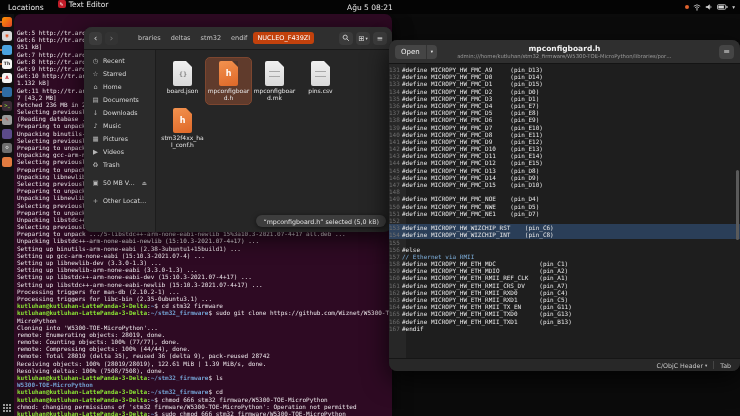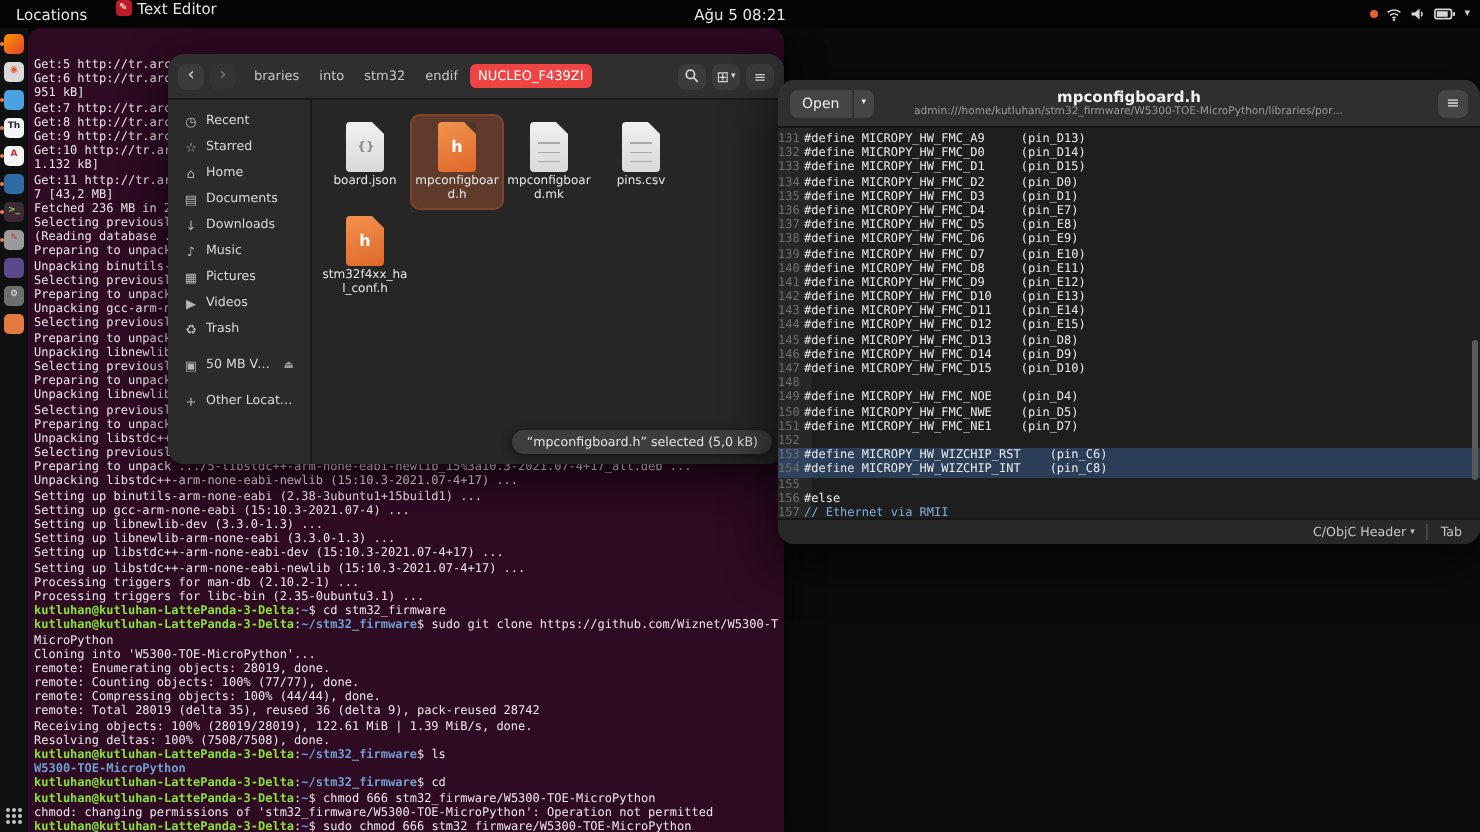--- a/index.html
+++ b/index.html
@@ -33,23 +33,23 @@
   .tl{white-space:pre;height:7.2px;overflow:hidden}
   .c-w{color:#eae4e8}
   .c-g{color:#8ae234;font-weight:bold}
   .c-b{color:#729fcf;font-weight:bold}
 
   
   #files{position:absolute;left:84px;top:27px;width:308px;height:205px;background:#262626;border-radius:8px;box-shadow:0 6px 22px rgba(0,0,0,.7);z-index:10;overflow:hidden}
   .f-header{height:23px;background:#2f2f2f;border-bottom:1px solid #191919;display:flex;align-items:center;padding:0 5px;gap:3px}
   .nav-btn{width:13px;height:13px;border-radius:4px;color:#d6d6d6;font-size:9px;line-height:1;display:flex;align-items:center;justify-content:center;background:#3b3b3b;flex:none}
   .nav-btn.dim{opacity:.45}
-  .pathbar{display:flex;align-items:center;gap:2px;flex:1;margin-left:2px;overflow:hidden}
+  .pathbar{display:flex;align-items:center;gap:2px;flex:1;margin-left:13px;overflow:hidden}
   .crumb{font-size:6.5px;color:#c6c6c6;padding:2px 4px;border-radius:3px;white-space:nowrap}
-  .crumb.cur{background:#ef4444;color:#fff}
+  .crumb.cur{background:#c2410c;color:#fff}
   .hdr-ico{width:14px;height:13px;border-radius:4px;background:#3b3b3b;color:#d6d6d6;font-size:7.5px;display:flex;align-items:center;justify-content:center;gap:1px;flex:none}
   .hdr-ico .mini{font-size:4.5px}
   .f-body{position:absolute;top:23px;bottom:0;left:0;right:0;display:flex}
   .f-side{width:72px;background:#2b2b2b;border-right:1px solid #1c1c1c;padding-top:4px;flex:none}
   .side-row{display:flex;align-items:center;gap:4px;height:13px;padding:0 5px;color:#d8d8d8;font-size:6.3px;border-radius:4px;margin:0 3px;white-space:nowrap;overflow:hidden}
   .side-row.side-sec{margin-top:5px}
   .side-ico{width:7px;text-align:center;font-size:6.5px;color:#b5b5b5;flex:none}
   .side-label{overflow:hidden;text-overflow:ellipsis}
   .side-eject{margin-left:auto;font-size:5.5px;color:#9a9a9a}
   .f-main{flex:1;position:relative;padding:8px 4px;display:flex;gap:1px;flex-wrap:wrap;align-content:flex-start}
@@ -60,21 +60,21 @@
   .fcell.sel .ficon::after{border-color:#4c352c #4c352c transparent transparent}
   .k-h{background:linear-gradient(160deg,#f2924f,#df6828)}
   .k-json,.k-txt,.k-csv{background:linear-gradient(#f0f0f0,#d9d9d9)}
   .k-txt,.k-csv{background-image:repeating-linear-gradient(#0000 0 4px,#a8a8a8 4px 4.8px),linear-gradient(#f0f0f0,#d9d9d9);background-size:11px 14px,100% 100%;background-position:4px 6px,0 0;background-repeat:no-repeat,no-repeat}
   .fglyph{font-size:8px;font-weight:bold;color:#fff;line-height:1}
   .g-json{color:#8a8a8a;font-size:6px;letter-spacing:-1px}
   .flabel{font-size:6px;color:#e6e6e6;text-align:center;line-height:6.6px;word-break:break-all;max-width:45px}
   .toast{position:absolute;right:6px;bottom:5px;background:#3d3d3d;color:#e2e2e2;font-size:6.3px;padding:2.5px 7px;border-radius:7px;box-shadow:0 1px 5px rgba(0,0,0,.55);z-index:3}
 
   
-  #editor{position:absolute;left:389px;top:40px;width:351px;height:232px;background:#1e1e1e;border-radius:8px;box-shadow:0 8px 26px rgba(0,0,0,.75);z-index:20;overflow:hidden}
+  #editor{position:absolute;left:389px;top:40px;width:351px;height:331px;background:#1e1e1e;border-radius:8px;box-shadow:0 8px 26px rgba(0,0,0,.75);z-index:20;overflow:hidden}
   .e-header{height:24px;background:#2f2f2f;border-bottom:1px solid #141414;display:flex;align-items:center;padding:0 6px;position:relative}
   .open-btn{display:flex;height:14px;border-radius:4px;overflow:hidden;background:#454545;color:#eee;font-size:7px;flex:none}
   .open-main{padding:0 6px;display:flex;align-items:center}
   .open-caret{padding:0 4px;border-left:1px solid #333;display:flex;align-items:center;font-size:4.5px}
   .e-titlebox{position:absolute;left:50%;transform:translateX(-50%);text-align:center;max-width:215px}
   .e-title{font-size:7.5px;font-weight:bold;color:#f2f2f2;line-height:9px}
   .e-sub{font-size:5.3px;color:#9a9a9a;white-space:nowrap;overflow:hidden;text-overflow:ellipsis}
   .menu-btn{margin-left:auto;width:15px;height:14px;border-radius:4px;background:#454545;color:#ddd;font-size:8px;display:flex;align-items:center;justify-content:center;flex:none}
   .e-code{position:absolute;top:24px;bottom:13px;left:0;right:0;overflow:hidden;font-family:"DejaVu Sans Mono",monospace;font-size:6px;line-height:7.2px;padding-top:2px;background:linear-gradient(90deg,#272727 0,#272727 17px,#1e1e1e 17px)}
   .eline{display:flex;height:7.2px;white-space:pre}
@@ -208,21 +208,21 @@
         <div class="tl"><span class="c-g">kutluhan@kutluhan-LattePanda-3-Delta</span><span class="c-w">:</span><span class="c-b">~</span><span class="c-w">$ sudo chmod 666 stm32_firmware/W5300-TOE-MicroPython</span></div>
       </div>
   </section>
 
   <section id="files">
     <div class="f-header">
       <div class="nav-btn">‹</div>
       <div class="nav-btn dim">›</div>
       <div class="pathbar" id="pathbar">
           <span class="crumb">braries</span>
-          <span class="crumb">into</span>
+          <span class="crumb">deltas</span>
           <span class="crumb">stm32</span>
           <span class="crumb">endif</span>
           <span class="crumb cur">NUCLEO_F439ZI</span>
         </div>
       <div class="hdr-ico">
         <svg width="8" height="8" viewBox="0 0 10 10">
             <circle cx="4" cy="4" r="2.6" fill="none" stroke="#d5d5d5" stroke-width="1.1"></circle>
             <line x1="6" y1="6" x2="8.6" y2="8.6" stroke="#d5d5d5" stroke-width="1.1"></line>
           </svg>
       </div>

